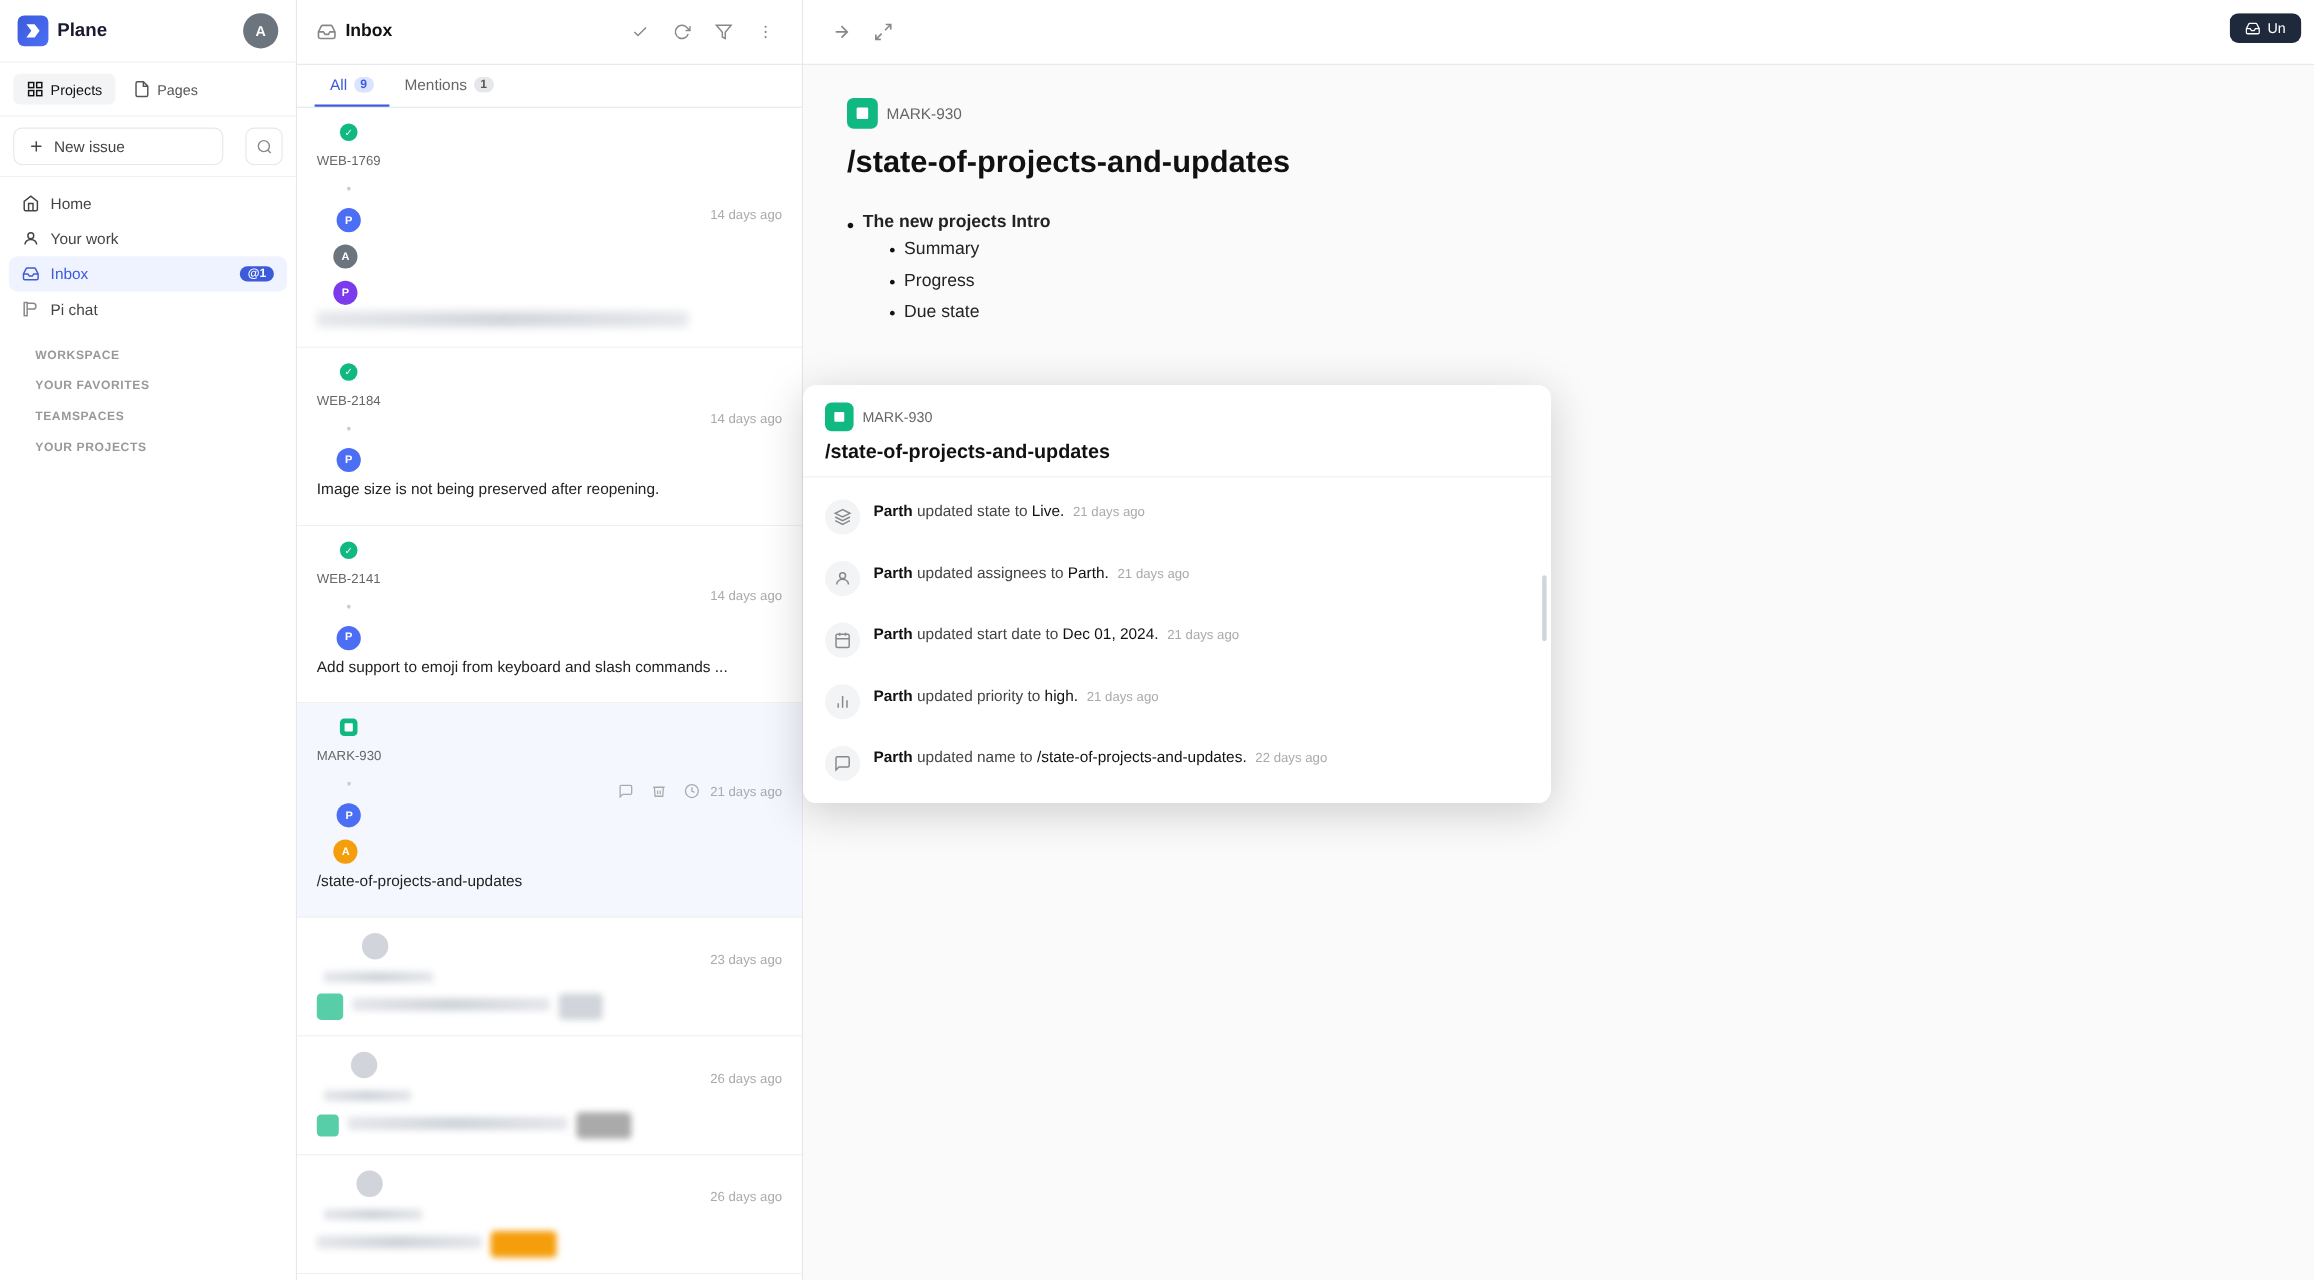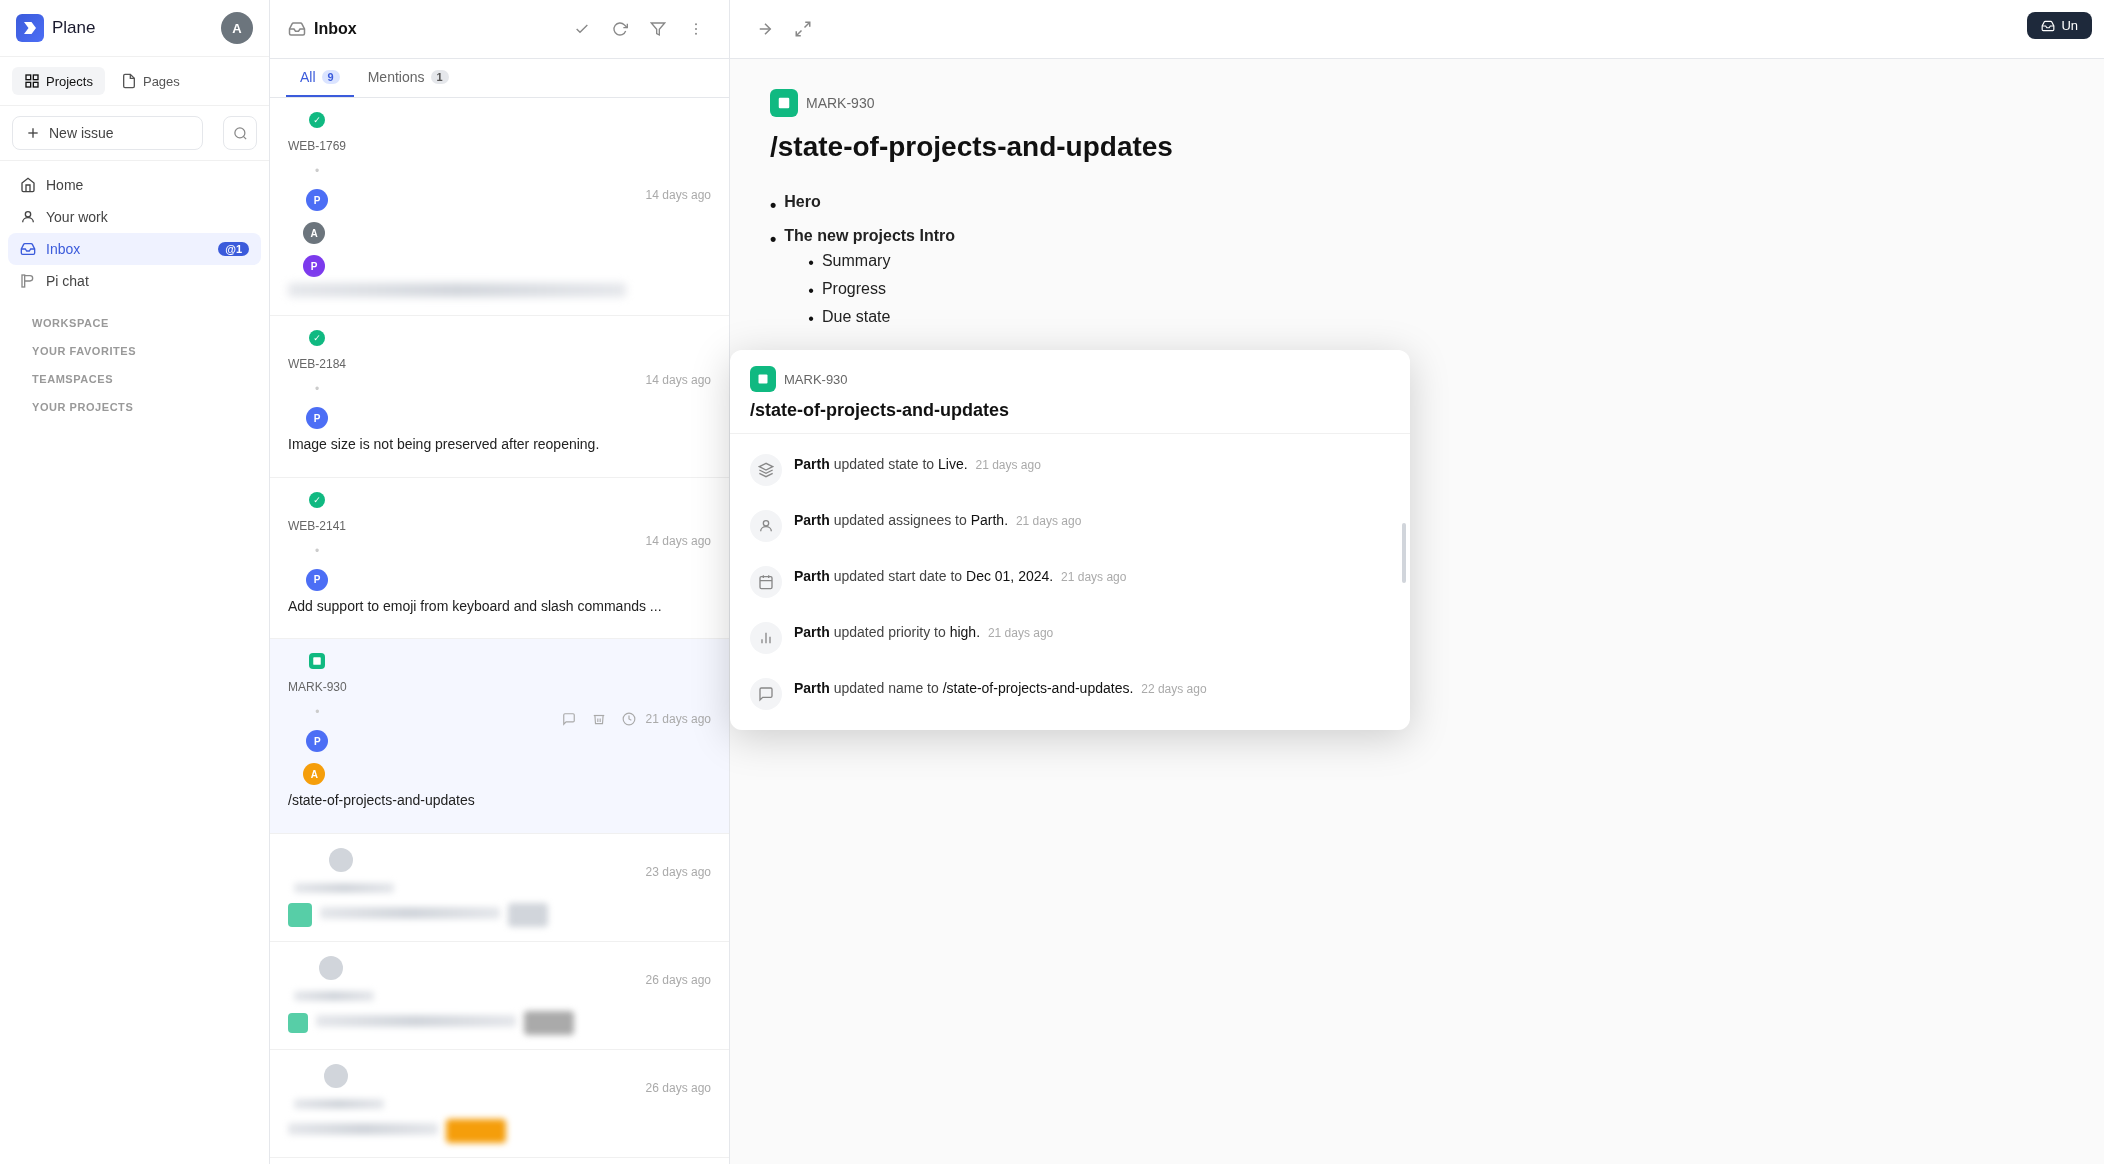--- a/index.html
+++ b/index.html
@@ -1,21 +1,21 @@
 <!DOCTYPE html>
 <html><head>
   <meta charset="utf-8">
   <style>
     * { box-sizing: border-box; margin: 0; padding: 0; }
     body { font-family: -apple-system, BlinkMacSystemFont, 'Segoe UI', sans-serif; background: #f4f4f5; display: flex; height: 100vh; overflow: hidden; }
 
     
     .sidebar { width: 270px; min-width: 270px; background: #fff; border-right: 1px solid #e5e7eb; display: flex; flex-direction: column; height: 100vh; overflow-y: auto; }
     .sidebar-header { display: flex; align-items: center; justify-content: space-between; padding: 12px 16px; border-bottom: 1px solid #f0f0f0; }
-    .sidebar-logo { display: flex; align-items: center; gap: 8px; font-weight: 400; font-size: 17px; color: #1a1a2e; }
+    .sidebar-logo { display: flex; align-items: center; gap: 8px; font-weight: 700; font-size: 17px; color: #1a1a2e; }
     .logo-icon { width: 28px; height: 28px; background: linear-gradient(135deg, #3b5bdb, #4c6ef5); border-radius: 6px; display: flex; align-items: center; justify-content: center; }
     .logo-icon svg { width: 18px; height: 18px; fill: white; }
     .avatar { width: 32px; height: 32px; border-radius: 50%; background: #6c757d; overflow: hidden; display: flex; align-items: center; justify-content: center; color: white; font-size: 13px; font-weight: 600; }
 
     .sidebar-tabs { display: flex; gap: 4px; padding: 10px 12px; border-bottom: 1px solid #f0f0f0; }
     .sidebar-tab { display: flex; align-items: center; gap: 6px; padding: 6px 12px; border-radius: 6px; cursor: pointer; font-size: 13px; color: #555; background: none; border: none; }
     .sidebar-tab.active { background: #f3f4f6; color: #111; }
     .sidebar-tab svg { width: 16px; height: 16px; }
 
     .new-issue-row { display: flex; align-items: flex-start; gap: 20px; padding: 10px 12px; border-bottom: 1px solid #f0f0f0; }
@@ -407,23 +407,20 @@
             <rect x="3" y="3" width="18" height="18" rx="2"></rect>
           </svg>
       </div>
       <span class="issue-label-text">MARK-930</span>
     </div>
 
     <h1 class="issue-title-main">/state-of-projects-and-updates</h1>
 
     <ul class="bullet-list">
       <li class="bold">
-          <span style="font-weight:700">Hero</span>
-        </li>
-      <li class="bold">
         <div>
           <span style="font-weight:700">The new projects Intro</span>
           <ul class="sub-list">
             <li>
                 <span>Summary</span>
               </li>
             <li>
                 <span>Progress</span>
               </li>
             <li>

